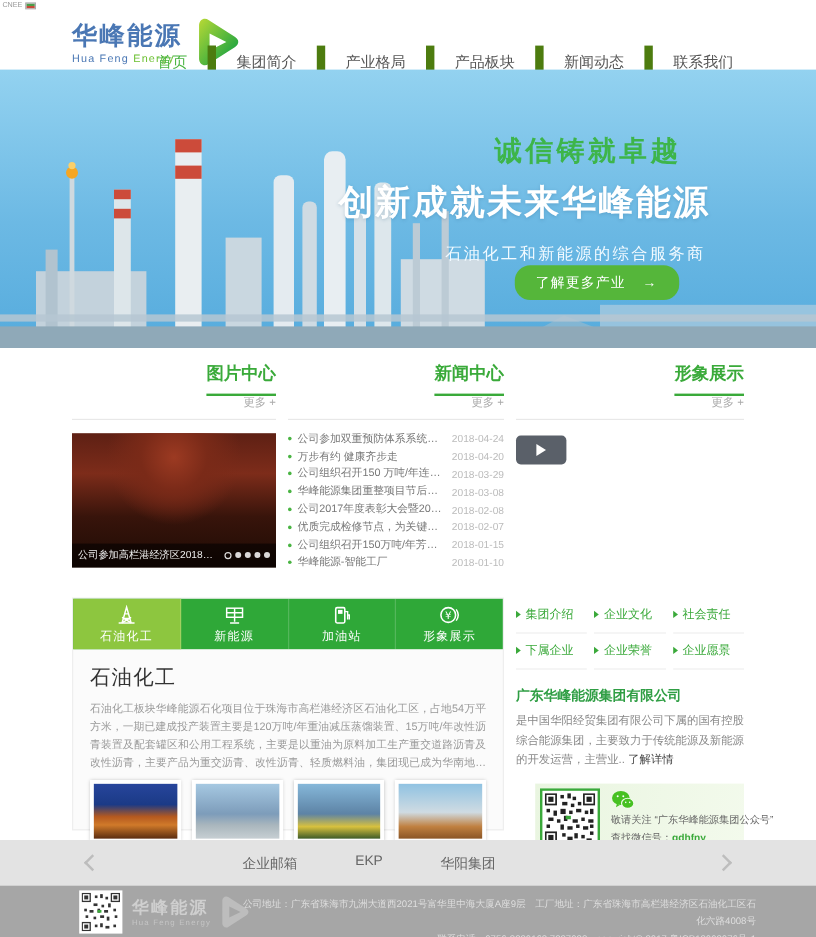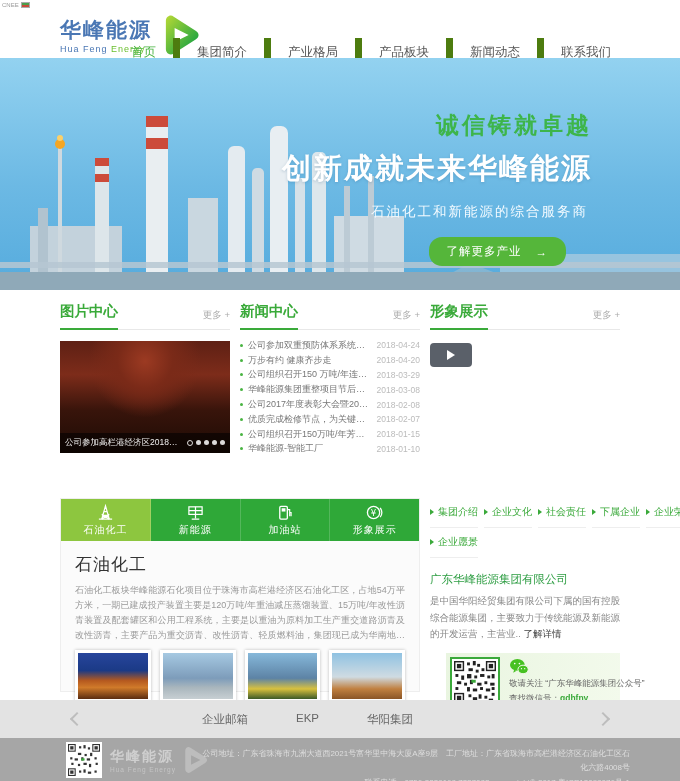--- a/index.html
+++ b/index.html
@@ -22,29 +22,29 @@
   .search-pill::placeholder { color:#c0c0c0; }
   .nav { position:absolute; right:52px; top:30px; display:flex; }
   .nav-item { font-size:12.5px; color:#555; padding:6px 17px 10px; border-right:7px solid #4d7c0f; cursor:pointer; white-space:nowrap; }
   .nav-item:last-child { border-right:none; }
   .nav-item.active { color:#49b442; border-bottom:2px solid #49b442; }
 
   
   .hero { position:absolute; left:0; top:58px; width:680px; height:232px; background:linear-gradient(180deg,#93d2f0 0%,#6cb9e4 55%,#55abdd 100%); overflow:hidden; }
   .hero svg.skyline { position:absolute; left:0; bottom:0; }
   .hero-text { position:absolute; right:88px; top:52px; text-align:right; }
-  .hero-slogan1 { font-size:23px; font-weight:bold; color:#3db54a; letter-spacing:3px; }
+  .hero-slogan1 { font-size:23px; font-weight:bold; color:#3db54a; letter-spacing:3px; margin-right:24px; }
   .hero-slogan2 { font-size:29px; font-weight:bold; color:#ffffff; letter-spacing:2px; margin-top:8px; text-shadow:0 1px 3px rgba(40,90,130,.25); }
   .hero-sub { font-size:13.5px; color:#f2faff; letter-spacing:2px; margin-top:14px; margin-right:4px; }
-  .hero-cta { display:inline-flex; align-items:center; gap:14px; margin-top:16px; margin-right:26px; background:#55b63a; color:#fff; font-size:11.5px; border:none; border-radius:13px; padding:7px 18px; cursor:pointer; letter-spacing:1px;justify-content:space-between; }
+  .hero-cta { display:inline-flex; align-items:center; gap:14px; margin-right:26px; background:#55b63a; color:#fff; font-size:11.5px; border:none; border-radius:13px; padding:7px 18px; cursor:pointer; letter-spacing:1px;justify-content:space-between; }
 
   
   .tricol { position:absolute; left:60px; top:302px; width:560px; display:flex; }
   .col-pic { width:170px; } .col-news { width:180px; margin-left:10px; } .col-show { width:190px; margin-left:10px; }
-  .sec-head { display:flex; justify-content:space-between; align-items:flex-end; border-bottom:1px solid #e8e8e8; }
+  .sec-head { display:flex; justify-content:space-between; align-items:flex-end; border-bottom:1px solid #e8e8e8;flex-direction:column; }
   .sec-title { font-size:14.5px; font-weight:bold; color:#3aaa3a; padding-bottom:7px; border-bottom:2px solid #3aaa3a; margin-bottom:-1px; }
   .sec-more { font-size:9.5px; color:#aaa; padding-bottom:7px; cursor:pointer; }
   .pic-box { position:relative; margin-top:11px; width:170px; height:112px; background:
       radial-gradient(circle at 50% 18%, #9c3a22 0%, #7a2a18 22%, transparent 45%),
       linear-gradient(180deg,#5e2014 0%,#7d2c1a 30%,#38140b 62%,#1d0b04 100%); overflow:hidden; cursor:pointer; }
   .pic-caption { position:absolute; left:0; bottom:0; width:100%; height:20px; background:rgba(0,0,0,.55); display:flex; align-items:center; padding:0 5px; }
   .pic-caption-text { flex:1; font-size:8.5px; color:#eee; white-space:nowrap; overflow:hidden; text-overflow:ellipsis; }
   .dots { display:flex; gap:3px; margin-left:4px; }
   .dot-c { width:5px; height:5px; border-radius:50%; background:#fff; opacity:.85; cursor:pointer; }
   .dot-c.active { background:transparent; border:1px solid #fff; width:6px; height:6px; }
@@ -69,24 +69,24 @@
     display:-webkit-box; -webkit-line-clamp:4; -webkit-box-orient:vertical; overflow:hidden; }
   .thumbs { display:flex; gap:9px; margin-top:8px; }
   .thumb { width:76px; height:52px; background:#fff; border:3px solid #fff; box-shadow:0 0 3px rgba(0,0,0,.25); cursor:pointer; }
   .t1 { background:linear-gradient(180deg,#27459c 0%,#1b3a86 38%,#b5591f 60%,#d07a2a 75%,#5a2c10 100%); }
   .t2 { background:linear-gradient(180deg,#a6c9e2 0%,#7d9cba 55%,#a9b6bd 75%,#c7cfd3 100%); }
   .t3 { background:linear-gradient(180deg,#86b8da 0%,#5d83a5 55%,#d8c13e 78%,#3c5a28 100%); }
   .t4 { background:linear-gradient(180deg,#8fc2e2 0%,#cfdbe2 52%,#c08040 78%,#8a5526 100%); }
 
   
   .about { position:absolute; left:430px; top:498px; width:190px; }
-  .about-links { display:grid; grid-template-columns:1fr 1fr 1fr 1fr 1fr; column-gap:6px; }
+  .about-links { display:grid; grid-template-columns:1fr 1fr 1fr; column-gap:6px; }
   .about-link { display:flex; align-items:center; gap:4px; font-size:10px; color:#3aa93a; padding:7px 0 8px; border-bottom:1px solid #eee; cursor:pointer; white-space:nowrap; }
   .tri-r { width:0; height:0; border-left:4px solid #3aa93a; border-top:3px solid transparent; border-bottom:3px solid transparent; flex:none; }
-  .company-name { margin-top:14px; font-size:11.5px; font-weight:normal; color:#2f9e44; }
+  .company-name { margin-top:14px; font-size:11.5px; font-weight:bold; color:#2f9e44; }
   .company-intro { margin-top:6px; font-size:9.5px; color:#888; line-height:1.75; }
   .detail-link { color:#444; font-weight:normal; cursor:pointer;text-align:right; }
   .qr-panel { margin-top:10px; height:58px; background:linear-gradient(100deg,#e9f5e0,#f3faec); display:flex; align-items:center; padding:4px;margin-left:16px; }
   .qr-frame { width:50px; height:50px; background:#fff; border:2px solid #3aa93a; padding:2px; flex:none; }
   .qr-right { margin-left:9px; }
   .wechat-row { height:18px; }
   .qr-note { font-size:8.5px; color:#666; margin-top:2px; white-space:nowrap; }
   .qr-find { font-size:8.5px; color:#666; margin-top:3px; }
   .qr-id { color:#3aa93a; font-weight:bold; }
 

